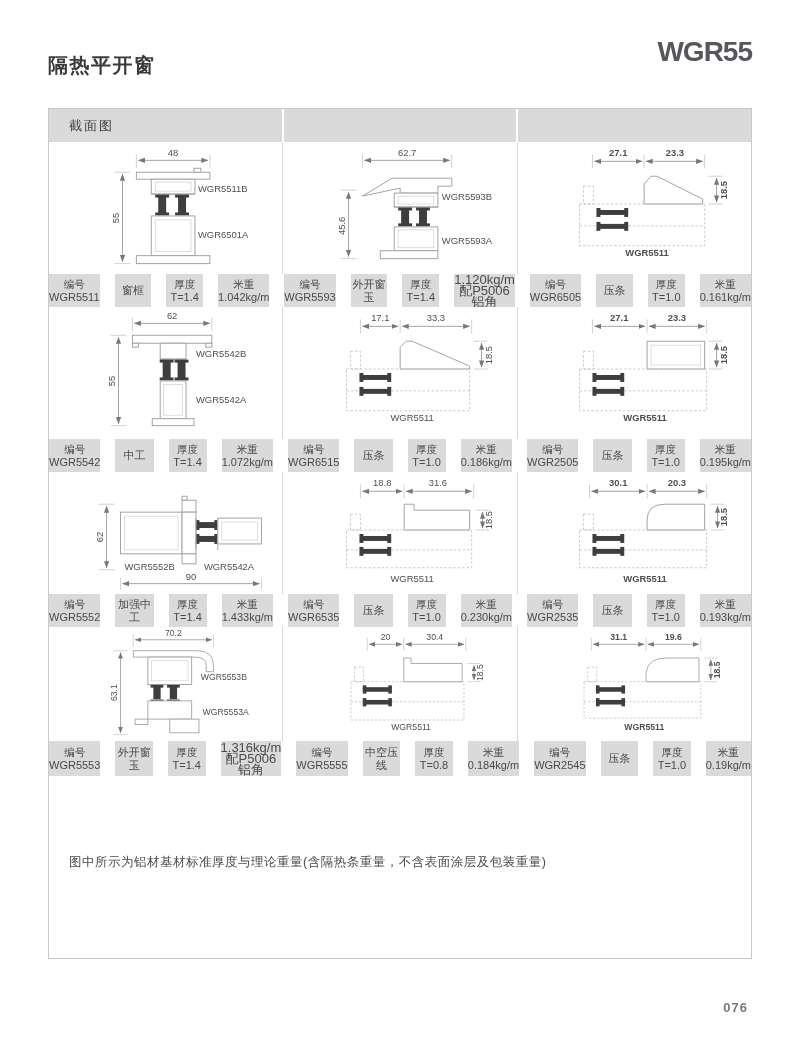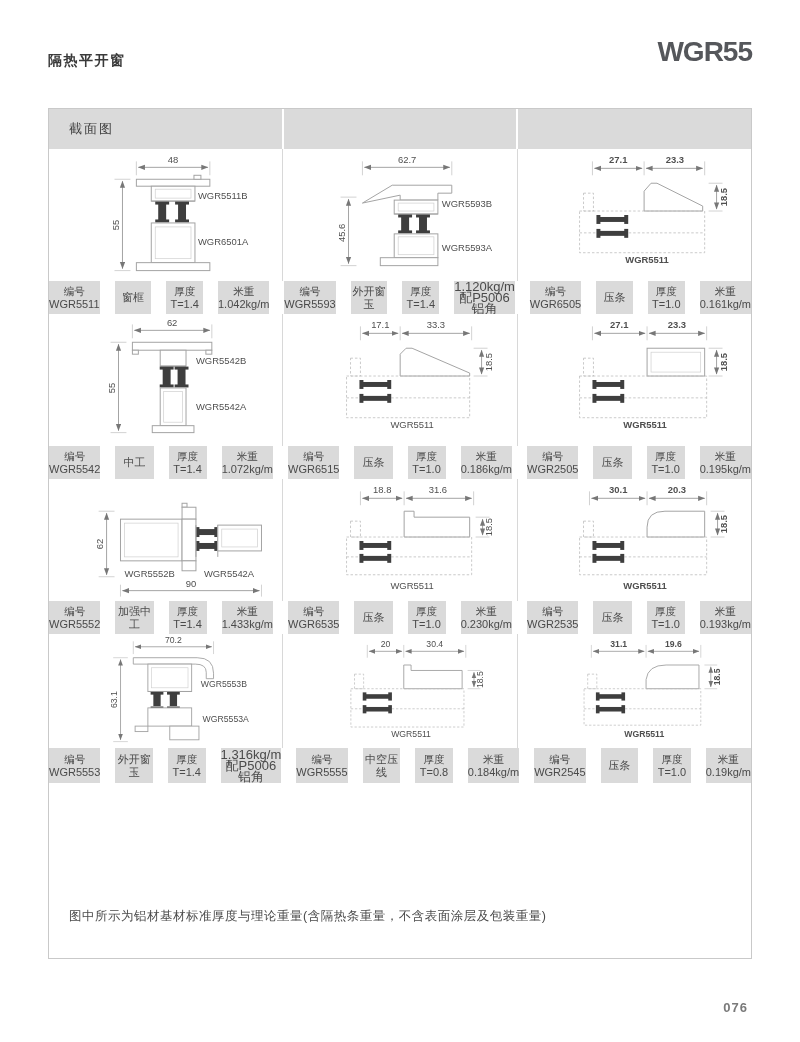--- a/index.html
+++ b/index.html
@@ -1,36 +1,36 @@
 <!DOCTYPE html>
 <html><head>
 <meta charset="utf-8">
 <style>
   html,body{margin:0;padding:0;background:#ffffff;}
   body{width:800px;height:1042px;position:relative;font-family:"Liberation Sans","DejaVu Sans",sans-serif;overflow:hidden;}
-  .title{position:absolute;left:48px;top:52px;font-size:14px;font-weight:bold;color:#3a3a3a;letter-spacing:1.5px;}
+  .title{position:absolute;left:48px;top:52px;font-size:20px;font-weight:bold;color:#3a3a3a;letter-spacing:1.5px;}
   .model{position:absolute;right:48px;top:36px;font-size:28px;font-weight:800;color:#55575b;letter-spacing:-1px;}
   .tbl{position:absolute;left:48px;top:108px;width:704px;height:851px;border:1px solid #c9c9c9;box-sizing:border-box;background:#fff;}
-  .thead{display:flex;height:40px;}
+  .thead{display:flex;height:33px;}
   .th{flex:1 1 0;background:#dadada;margin-right:2px;display:flex;align-items:center;}
   .th:last-child{margin-right:0;}
   .th span{padding-left:20px;font-size:13px;color:#3f3f3f;letter-spacing:2px;}
   .grow{display:flex;}
   .h1,.h2{height:132px;} .h3{height:122px;} .h4{height:114px;}
   .cell{flex:1 1 0;position:relative;box-sizing:border-box;border-right:1px solid #d8d8d8;background:#fff;overflow:hidden;}
   .cell:last-child{border-right:none;font-weight:bold;}
   .dw{position:absolute;inset:0;width:100%;height:100%;}
   .specrow{display:flex;gap:15px;height:33px;}
   .specrow.tall{height:35px;}
   .sc{flex:1 1 0;background:#dadada;display:flex;flex-direction:column;align-items:center;justify-content:center;text-align:center;color:#4a4a4a;}
   .sc .l{font-size:10.5px;line-height:13px;}
   .sc .v{font-size:11px;line-height:13px;}
   .sc.sm .v{font-size:13px;line-height:11px;}
   .notes{position:relative;height:173px;background:#fff;}
-  .nt{position:absolute;left:20px;top:74px;font-size:12.5px;line-height:25px;color:#4a4a4a;letter-spacing:0.5px;margin-top:47px;}
+  .nt{position:absolute;left:20px;top:74px;font-size:12.5px;line-height:25px;color:#4a4a4a;letter-spacing:0.5px;}
   .pageno{position:absolute;right:52px;top:1000px;font-size:13px;font-weight:bold;color:#7a7a7a;letter-spacing:1px;}
   svg .p{fill:#ffffff;stroke:#a3a3a3;stroke-width:1;}
   svg .p2{fill:none;stroke:#cfcfcf;stroke-width:0.7;}
   svg .tb{fill:#3e3e3e;stroke:none;}
   svg .dl{stroke:#8c8c8c;stroke-width:0.8;}
   svg .tick{stroke:#b3b3b3;stroke-width:0.6;}
   svg .da{fill:none;stroke:#bcbcbc;stroke-width:0.8;stroke-dasharray:2.5 2;}
   svg text{font-family:"Liberation Sans","DejaVu Sans",sans-serif;}
   svg .dt{font-size:9.5px;fill:#4f4f4f;}
   svg .pl{font-size:9.5px;fill:#4f4f4f;}

